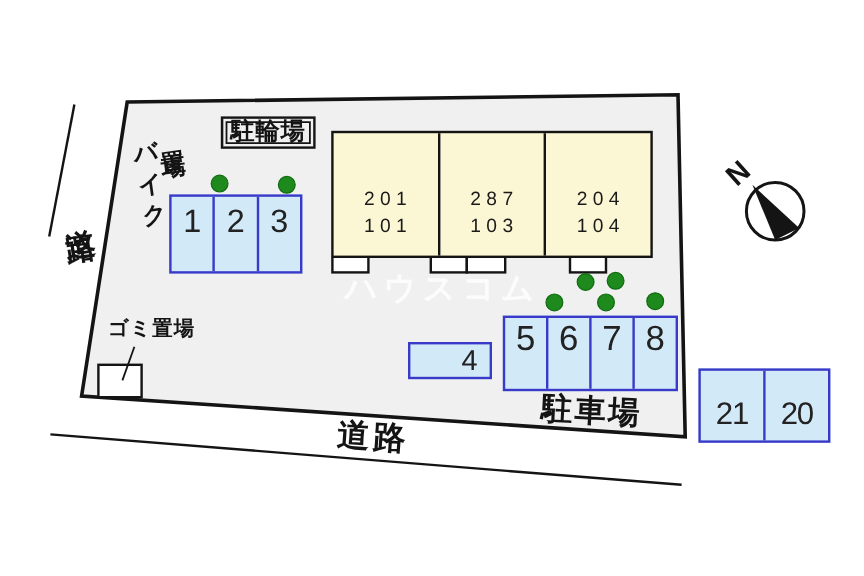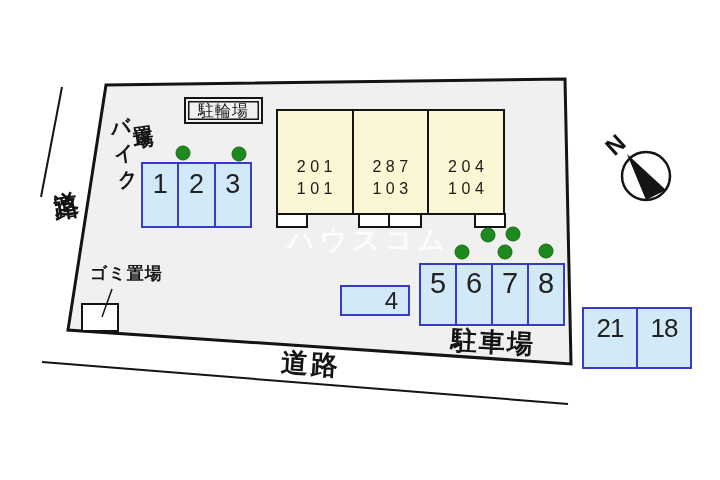--- a/index.html
+++ b/index.html
@@ -5,49 +5,49 @@
   html,body{margin:0;padding:0;background:#ffffff;}
   .stage{
     position:relative;width:720px;height:480px;background:#ffffff;overflow:hidden;
     font-family:"Liberation Sans","DejaVu Sans",sans-serif;color:#141414;
   }
   .layer{position:absolute;left:0;top:0;}
   .abs{position:absolute;box-sizing:border-box;}
 
   
   .building{
-    left:276px;top:109px;width:229px;height:106px;
+    left:276px;top:109px;width:268px;height:106px;
     background:#fbf6d3;border:2.5px solid #141414;display:flex;
   }
   .unit{flex:1;border-right:2px solid #141414;display:flex;flex-direction:column;
         align-items:center;padding-top:45px;}
   .unit:last-child{border-right:none;align-items:center;}
   .unum{font-size:16px;letter-spacing:4.5px;padding-left:4px;line-height:22px;
         color:#1a1a1a;white-space:nowrap;}
 
   
   .blue-row{display:flex;background:#d2e9f8;border:2.5px solid #3a3ac8;}
   .cell{flex:1;border-right:2px solid #3a3ac8;text-align:center;color:#222;}
   .cell:last-child{border-right:none;}
   .bike-row{left:141px;top:162px;width:111px;height:66px;}
   .bike-row .cell{font-size:27px;padding-top:5px;}
   .row58{left:419px;top:263px;width:146px;height:63px;}
   .row58 .cell{font-size:29px;padding-top:2px;}
   .row-out{left:582px;top:307px;width:110px;height:62px;}
-  .row-out .cell{font-size:26px;padding-top:4px;letter-spacing:-1px;}
+  .row-out .cell{font-size:26px;padding-top:20px;letter-spacing:-1px;}
   .space4{left:340px;top:285px;width:70px;height:31px;background:#d2e9f8;
           border:2px solid #3a3ac8;font-size:24px;line-height:27px;
           text-align:right;padding-right:10px;color:#222;}
 
   
   .jp{font-weight:600;color:#141414;}
   .label-box{
     left:184px;top:97px;width:79px;height:27px;background:#f0f0f0;
     border:2px solid #141414;box-shadow:inset 0 0 0 2px #f0f0f0,inset 0 0 0 3.5px #141414;
-    font-size:16px;font-weight:400;text-align:center;line-height:23px;letter-spacing:1px;
+    font-size:20px;font-weight:700;text-align:center;line-height:23px;letter-spacing:1px;
   }
   .vtext{writing-mode:vertical-rl;text-orientation:upright;line-height:1;}
   .bike-col1{left:108px;top:106px;font-size:20px;letter-spacing:3px;
              transform:rotate(-8deg);transform-origin:top left;}
   .bike-col2{left:130px;top:111px;font-size:20px;letter-spacing:3px;
              transform:rotate(-8deg);transform-origin:top left;}
   .road-left{left:49px;top:174px;font-size:25px;letter-spacing:3px;
              transform:rotate(-8deg);transform-origin:top left;}
   .road-bottom{left:281px;top:346px;font-size:27px;letter-spacing:3px;
                transform:rotate(4deg);}
@@ -122,21 +122,21 @@
 
   <div class="abs blue-row row58">
     <div class="cell">5</div>
     <div class="cell">6</div>
     <div class="cell">7</div>
     <div class="cell">8</div>
   </div>
 
   <div class="abs blue-row row-out">
     <div class="cell">21</div>
-    <div class="cell">18</div>
+    <div class="cell">20</div>
   </div>
 
   <div class="abs label-box">駐輪場</div>
   <div class="abs jp vtext bike-col1">バイク</div>
   <div class="abs jp vtext bike-col2">置場</div>
   <div class="abs jp vtext road-left">道路</div>
   <div class="abs jp road-bottom">道路</div>
   <div class="abs jp garbage-label">ゴミ置場</div>
   <div class="abs jp car-park-label">駐車場</div>
   <div class="abs north">N</div>

